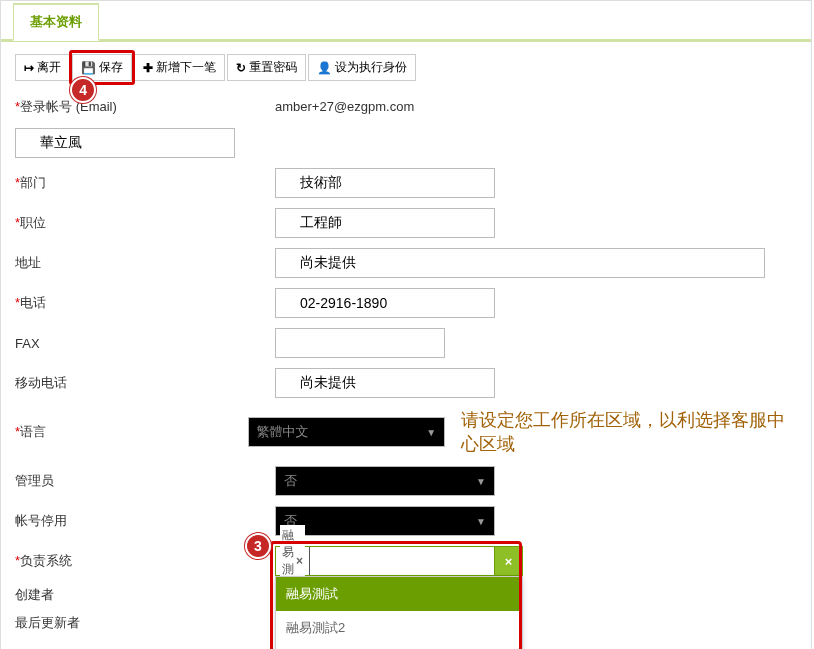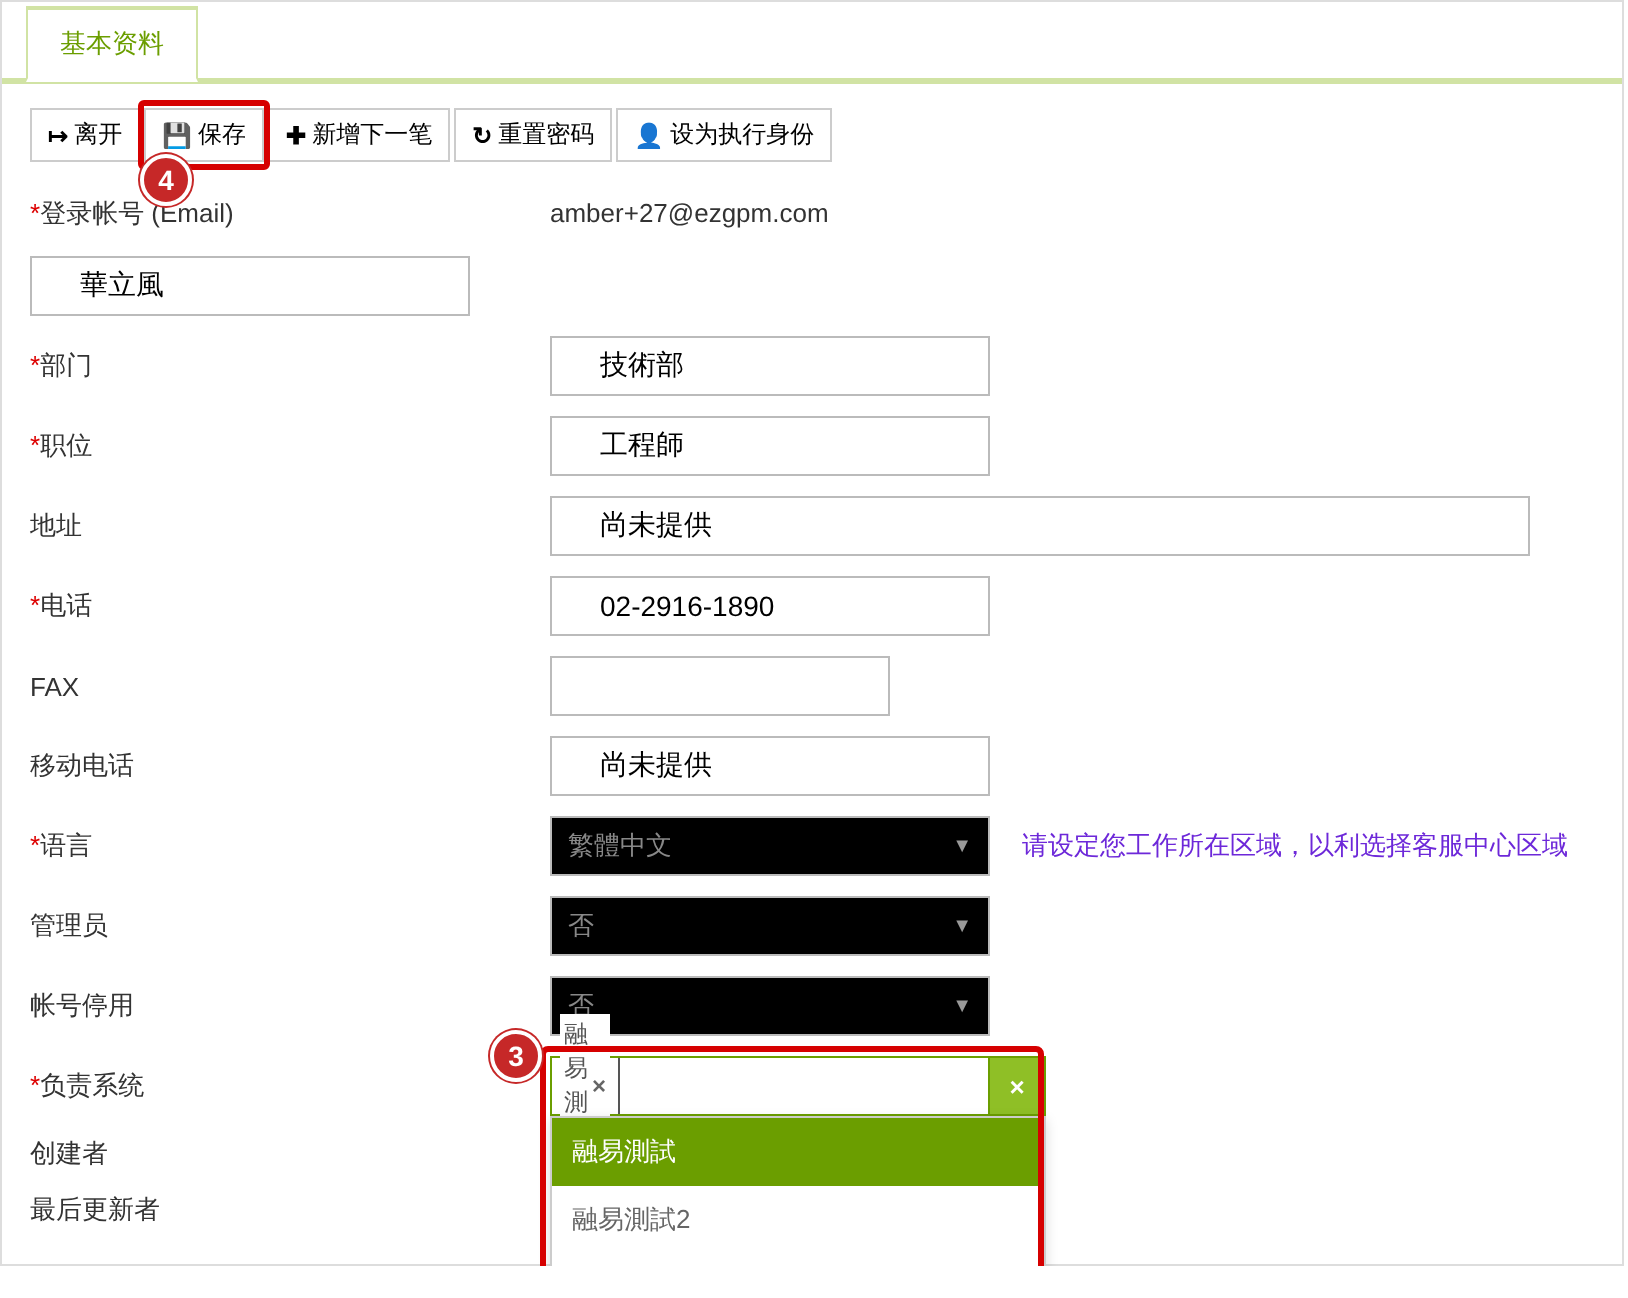--- a/index.html
+++ b/index.html
@@ -1,41 +1,41 @@
 <!DOCTYPE html>
 <html><head>
 <meta charset="utf-8">
 <style>
 * { box-sizing: border-box; margin: 0; padding: 0; }
 body { font-family: Arial, "Microsoft YaHei", sans-serif; font-size: 13px; color: #333; background: #fff; }
 
 .tab-strip { border-bottom: 3px solid #d1e3a4; display: flex; padding-top: 2px; }
 .tab { padding: 8px 16px; background: #fff; border: 1px solid #ccc; border-bottom: none; cursor: pointer; margin-left: 12px; }
-.tab.active { color: #6b9e00; font-weight: normal; border: 1px solid #d1e3a4; border-top: 2px solid #d1e3a4; border-bottom: 2px solid #fff; margin-bottom: -2px; position: relative; z-index: 1; }
+.tab.active { color: #6b9e00; font-weight: bold; border: 1px solid #d1e3a4; border-top: 2px solid #d1e3a4; border-bottom: 2px solid #fff; margin-bottom: -2px; position: relative; z-index: 1; }
 
 .toolbar { padding: 12px 14px 6px 14px; display: flex; gap: 2px; align-items: center; }
 .tbtn { background: #fff; border: 1px solid #ccc; padding: 4px 8px; font-size: 12px; cursor: pointer; display: inline-flex; align-items: center; gap: 3px; }
 .tbtn-icon { font-weight: bold; }
 
 .save-highlight-wrap { position: relative; display: inline-flex; }
 .save-highlight { position: absolute; top: -4px; left: -3px; right: -3px; bottom: -4px; border: 3px solid #d60000; border-radius: 3px; pointer-events: none; }
 .step-badge { position: absolute; width: 26px; height: 26px; border-radius: 50%; background: #c62828; color: #fff; font-weight: bold; display: flex; align-items: center; justify-content: center; border: 2px solid #fff; box-shadow: 0 0 0 1px #c62828; font-size: 14px; z-index: 10; }
 .step4 { top: 23px; left: -2px; }
 
 .form-area { padding: 8px 14px; }
 .form-row { display: flex; align-items: center; margin-bottom: 10px; position: relative; }
 .flabel { width: 260px; text-align: left; padding-right: 14px; font-size: 13px; }
 .flabel .req { color: #d00; }
 .finput { width: 220px; height: 30px; border: 1px solid #bbb; padding: 0 24px; font-size: 14px; }
 .fval-text { font-size: 13px; padding: 4px 0; }
 
 .fselect { width: 220px; height: 30px; border: 1px solid #bbb; background: #000000; padding: 0 8px; font-size: 13px; color: #888; display: flex; align-items: center; justify-content: space-between; cursor: pointer; }
 .fselect .sel-caret { color: #999; font-size: 10px; }
 
-.hint-text { margin-left: 16px; color: #6d28d9; font-size: 13px; }
+.hint-text { margin-left: 16px; color: #a16207; font-size: 18px; }
 
 .multi-area { position: relative; }
 .red-box { position: absolute; top: -5px; left: -5px; width: 252px; height: 122px; border: 3px solid #d60000; border-radius: 4px; pointer-events: none; z-index: 5; }
 .step3 { top: -13px; left: -30px; }
 
 .multi-input-wrap { width: 220px; height: 30px; border: 1px solid #6b9e00; display: flex; align-items: center; padding: 0 4px; gap: 4px; }
 .chip { background: #fff; border: none; padding: 2px 2px; font-size: 12px; display: inline-flex; align-items: center; gap: 2px; color: #555; }
 .chip .chip-x { cursor: pointer; font-weight: bold; color: #666; }
 .multi-text-input { border: none; outline: none; flex: 1; height: 100%; border-left: 1px solid #555; padding-left: 6px; font-size: 13px; }
 .multi-clear-box { width: 28px; height: 30px; background: #8fbf26; display: flex; align-items: center; justify-content: center; color: #fff; font-weight: bold; cursor: pointer; border: 1px solid #6b9e00; border-left: none; }

